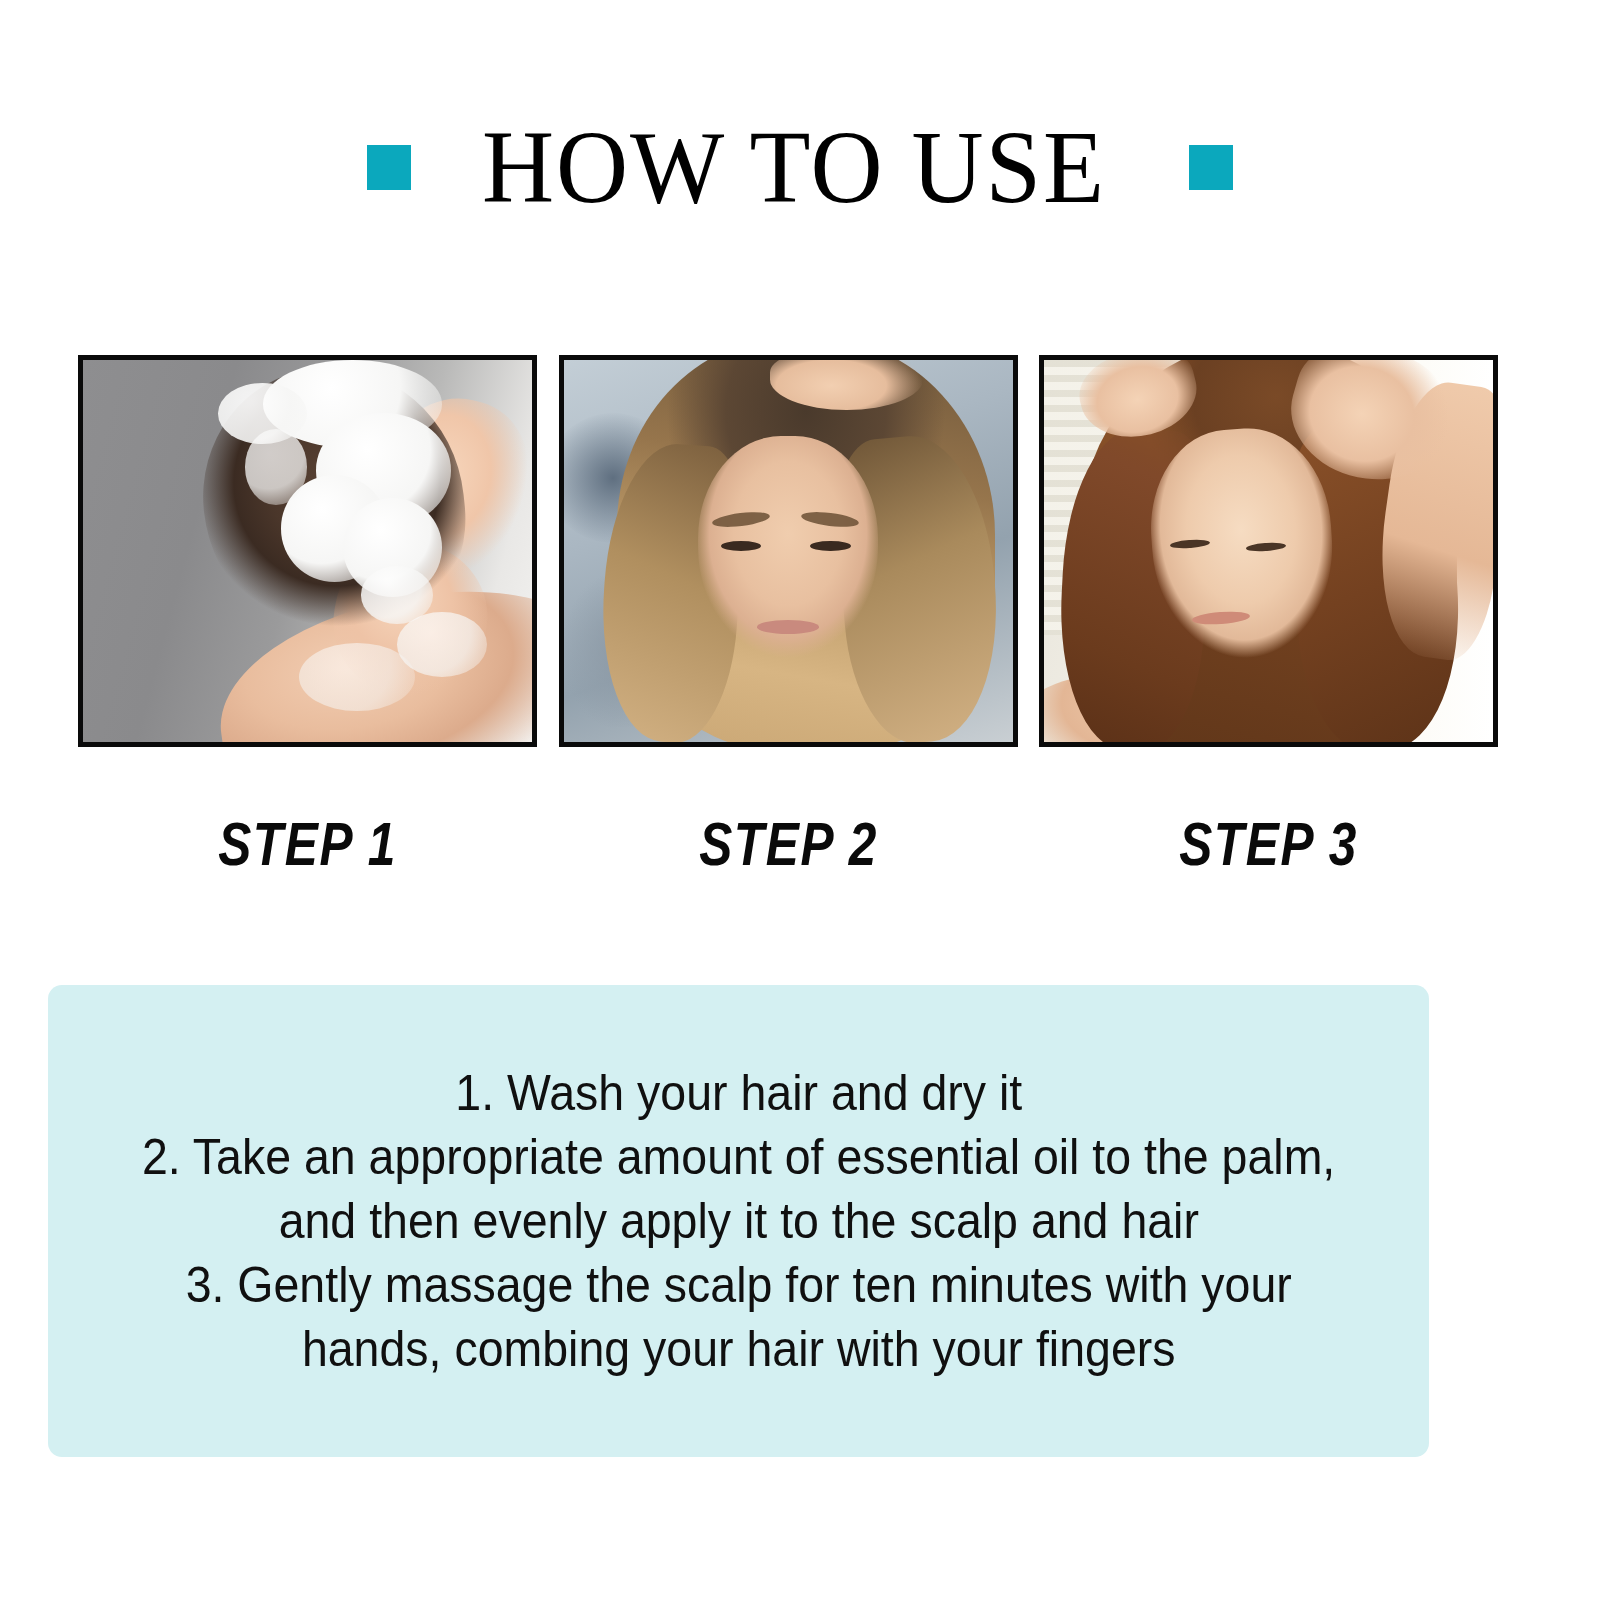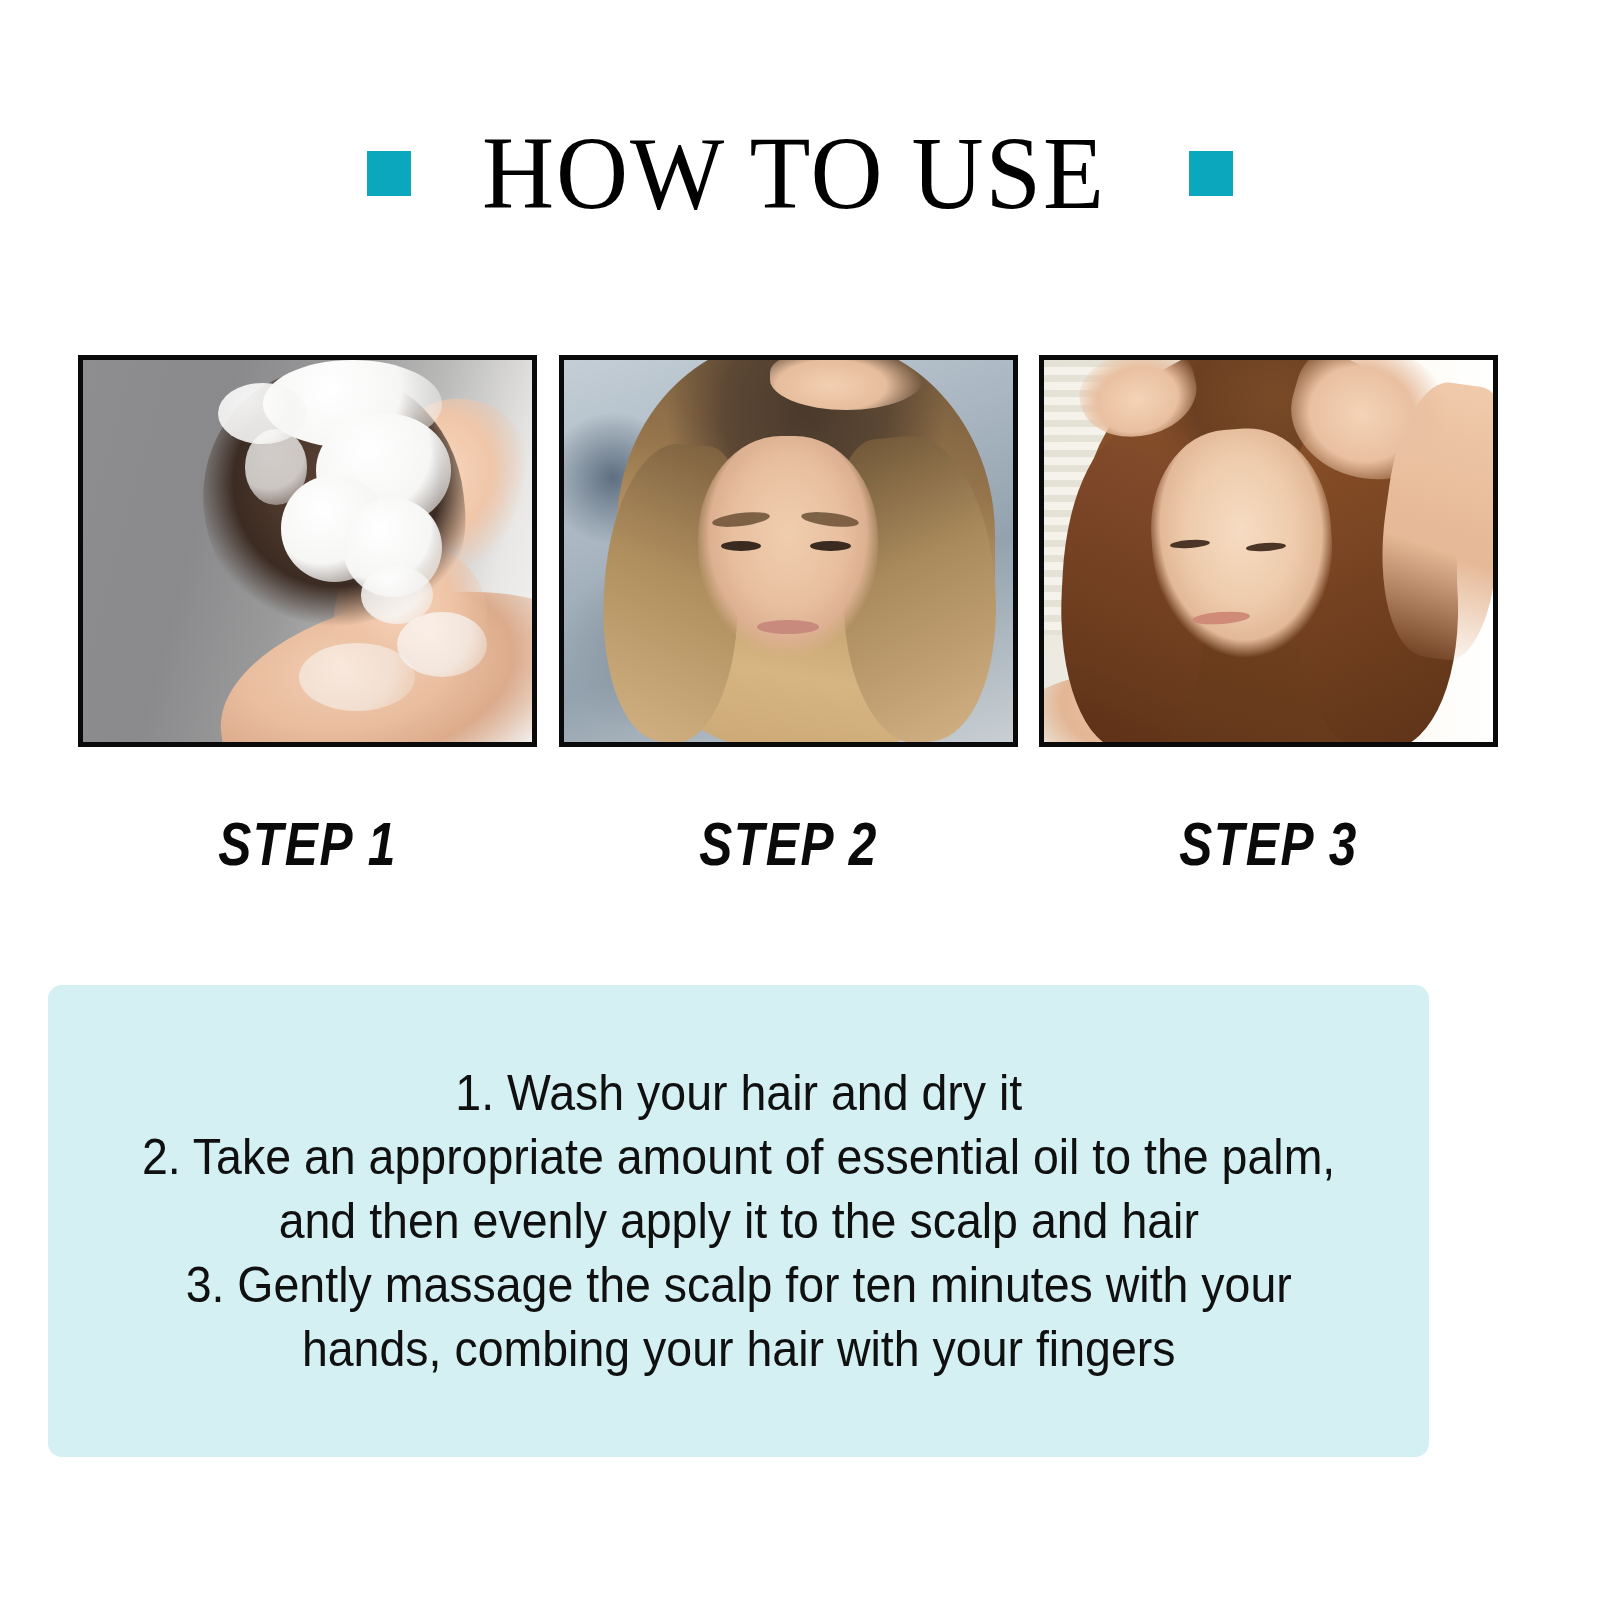--- a/index.html
+++ b/index.html
@@ -13,21 +13,21 @@
     position: relative;
     overflow: hidden;
     font-family: "Liberation Sans", sans-serif;
     -webkit-font-smoothing: antialiased;
   }
 
   
   .title-row {
     position: absolute;
     left: 0;
-    top: 118px;
+    top: 112px;
     width: 1600px;
     height: 110px;
     display: flex;
     align-items: center;
     justify-content: center;
   }
   .title-square {
     width: 44px;
     height: 45px;
     background: #0BA8BD;

